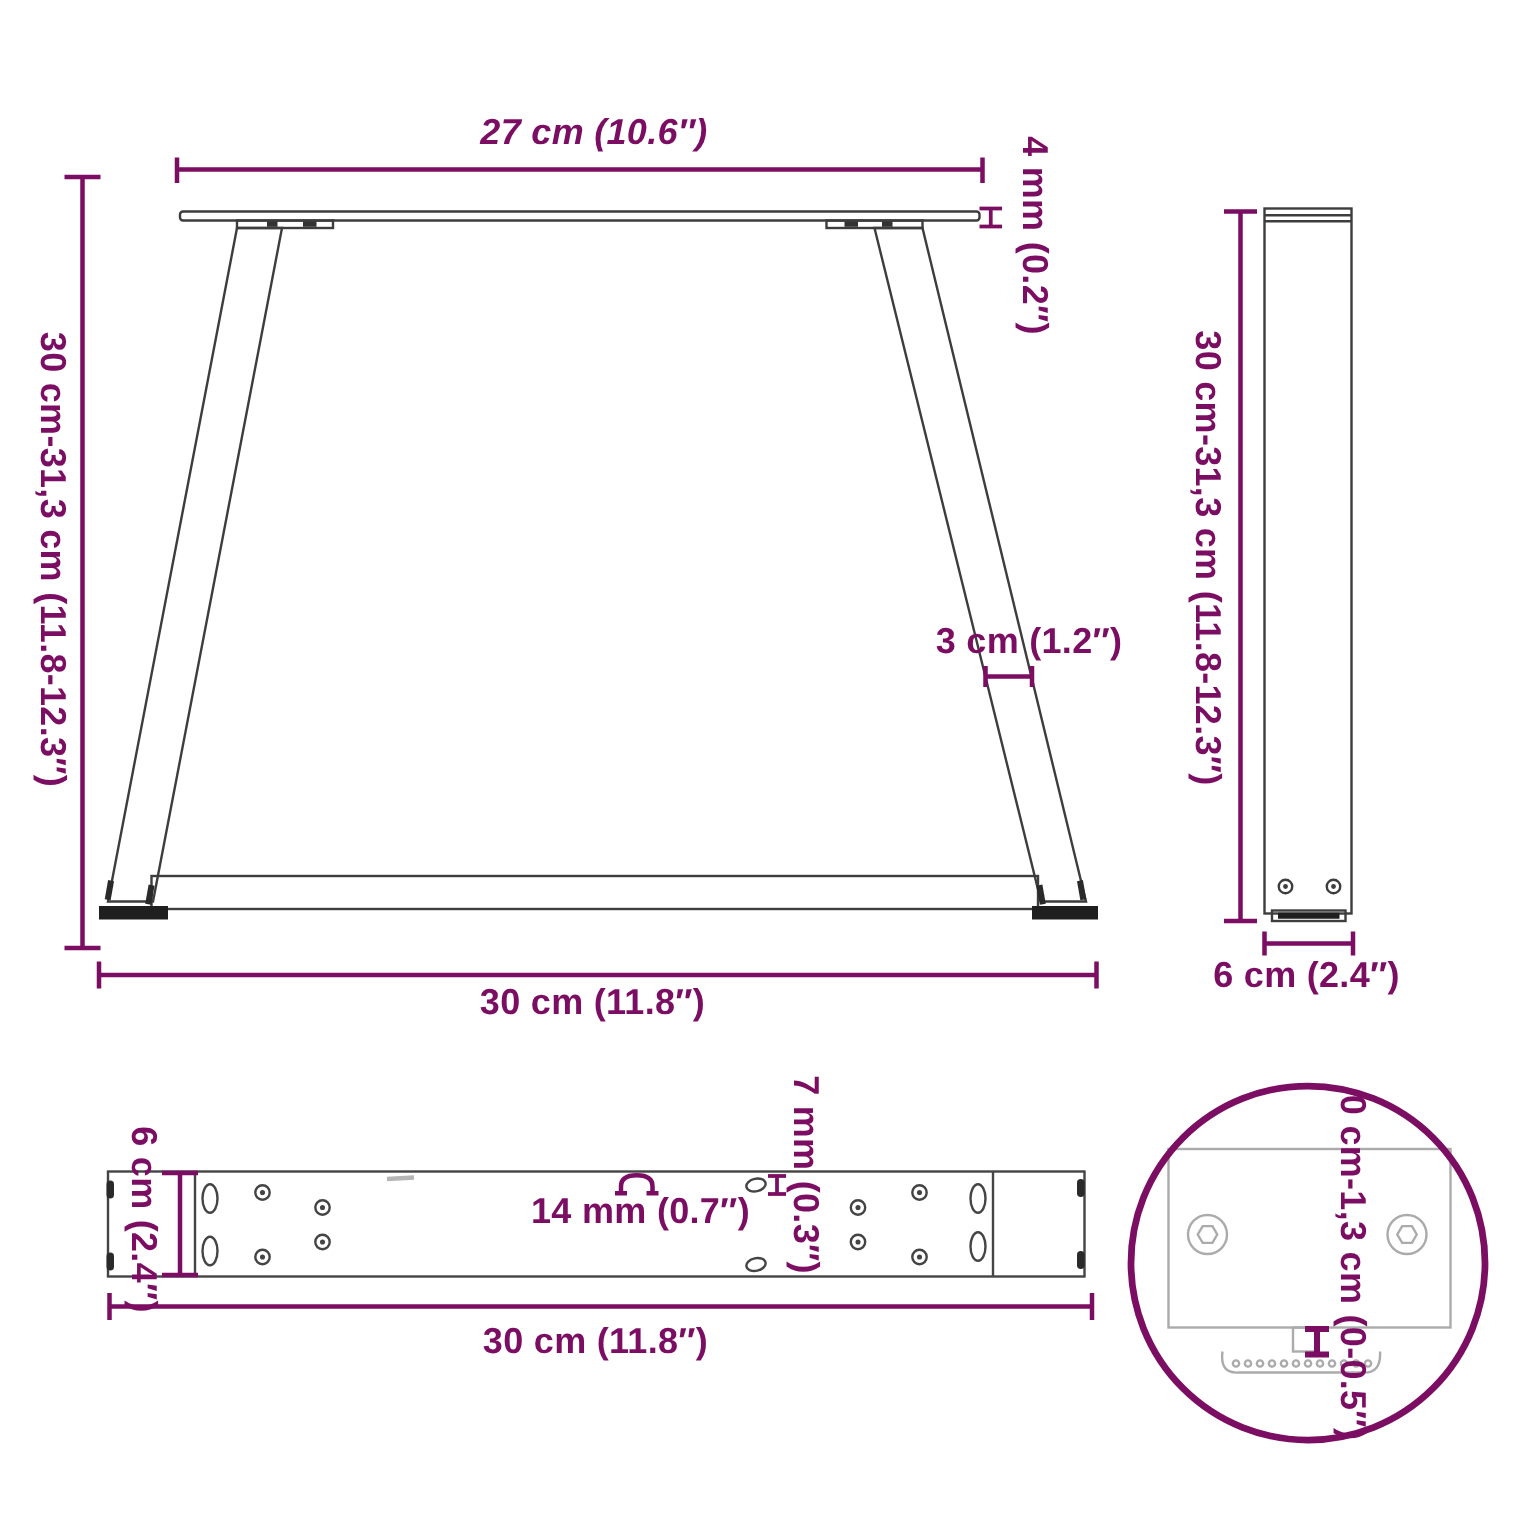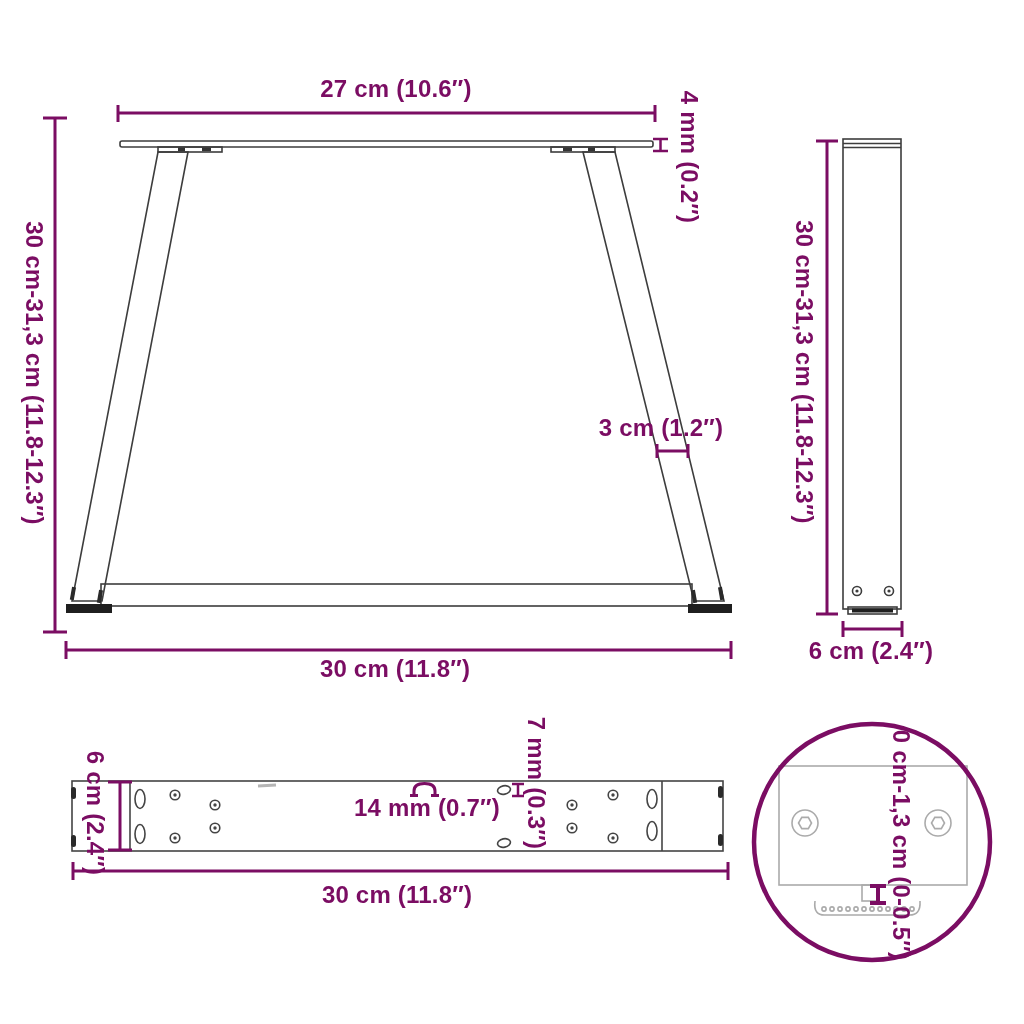--- a/index.html
+++ b/index.html
@@ -201,24 +201,24 @@
     <circle cx="872" cy="842" r="118" stroke-width="4.5"></circle>
 
     <g stroke-width="4">
       <line x1="870" y1="886" x2="886" y2="886"></line>
       <line x1="870" y1="903" x2="886" y2="903"></line>
       <line x1="878" y1="886" x2="878" y2="903"></line>
     </g>
   </g>
 </svg>
 
-  <div class="dim-label" style="left:396px;top:89px;">27 cm (10.6″)</div>
+  <div class="dim-label" style="left:396px;top:89px;font-style:italic;">27 cm (10.6″)</div>
   <div class="dim-label vertical" style="left:689px;top:157px;">4 mm (0.2″)</div>
   <div class="dim-label vertical" style="left:34px;top:373px;">30 cm-31,3 cm (11.8-12.3″)</div>
-  <div class="dim-label" style="left:661px;top:428px;">3 cm (1.2″)</div>
+  <div class="dim-label" style="left:686px;top:428px;">3 cm (1.2″)</div>
   <div class="dim-label" style="left:395px;top:669px;">30 cm (11.8″)</div>
 
   <div class="dim-label vertical" style="left:804px;top:372px;">30 cm-31,3 cm (11.8-12.3″)</div>
   <div class="dim-label" style="left:871px;top:651px;">6 cm (2.4″)</div>
 
   <div class="dim-label vertical" style="left:95px;top:813px;">6 cm (2.4″)</div>
   <div class="dim-label" style="left:427px;top:808px;">14 mm (0.7″)</div>
   <div class="dim-label vertical" style="left:536px;top:783px;">7 mm (0.3″)</div>
   <div class="dim-label" style="left:397px;top:895px;">30 cm (11.8″)</div>
 

